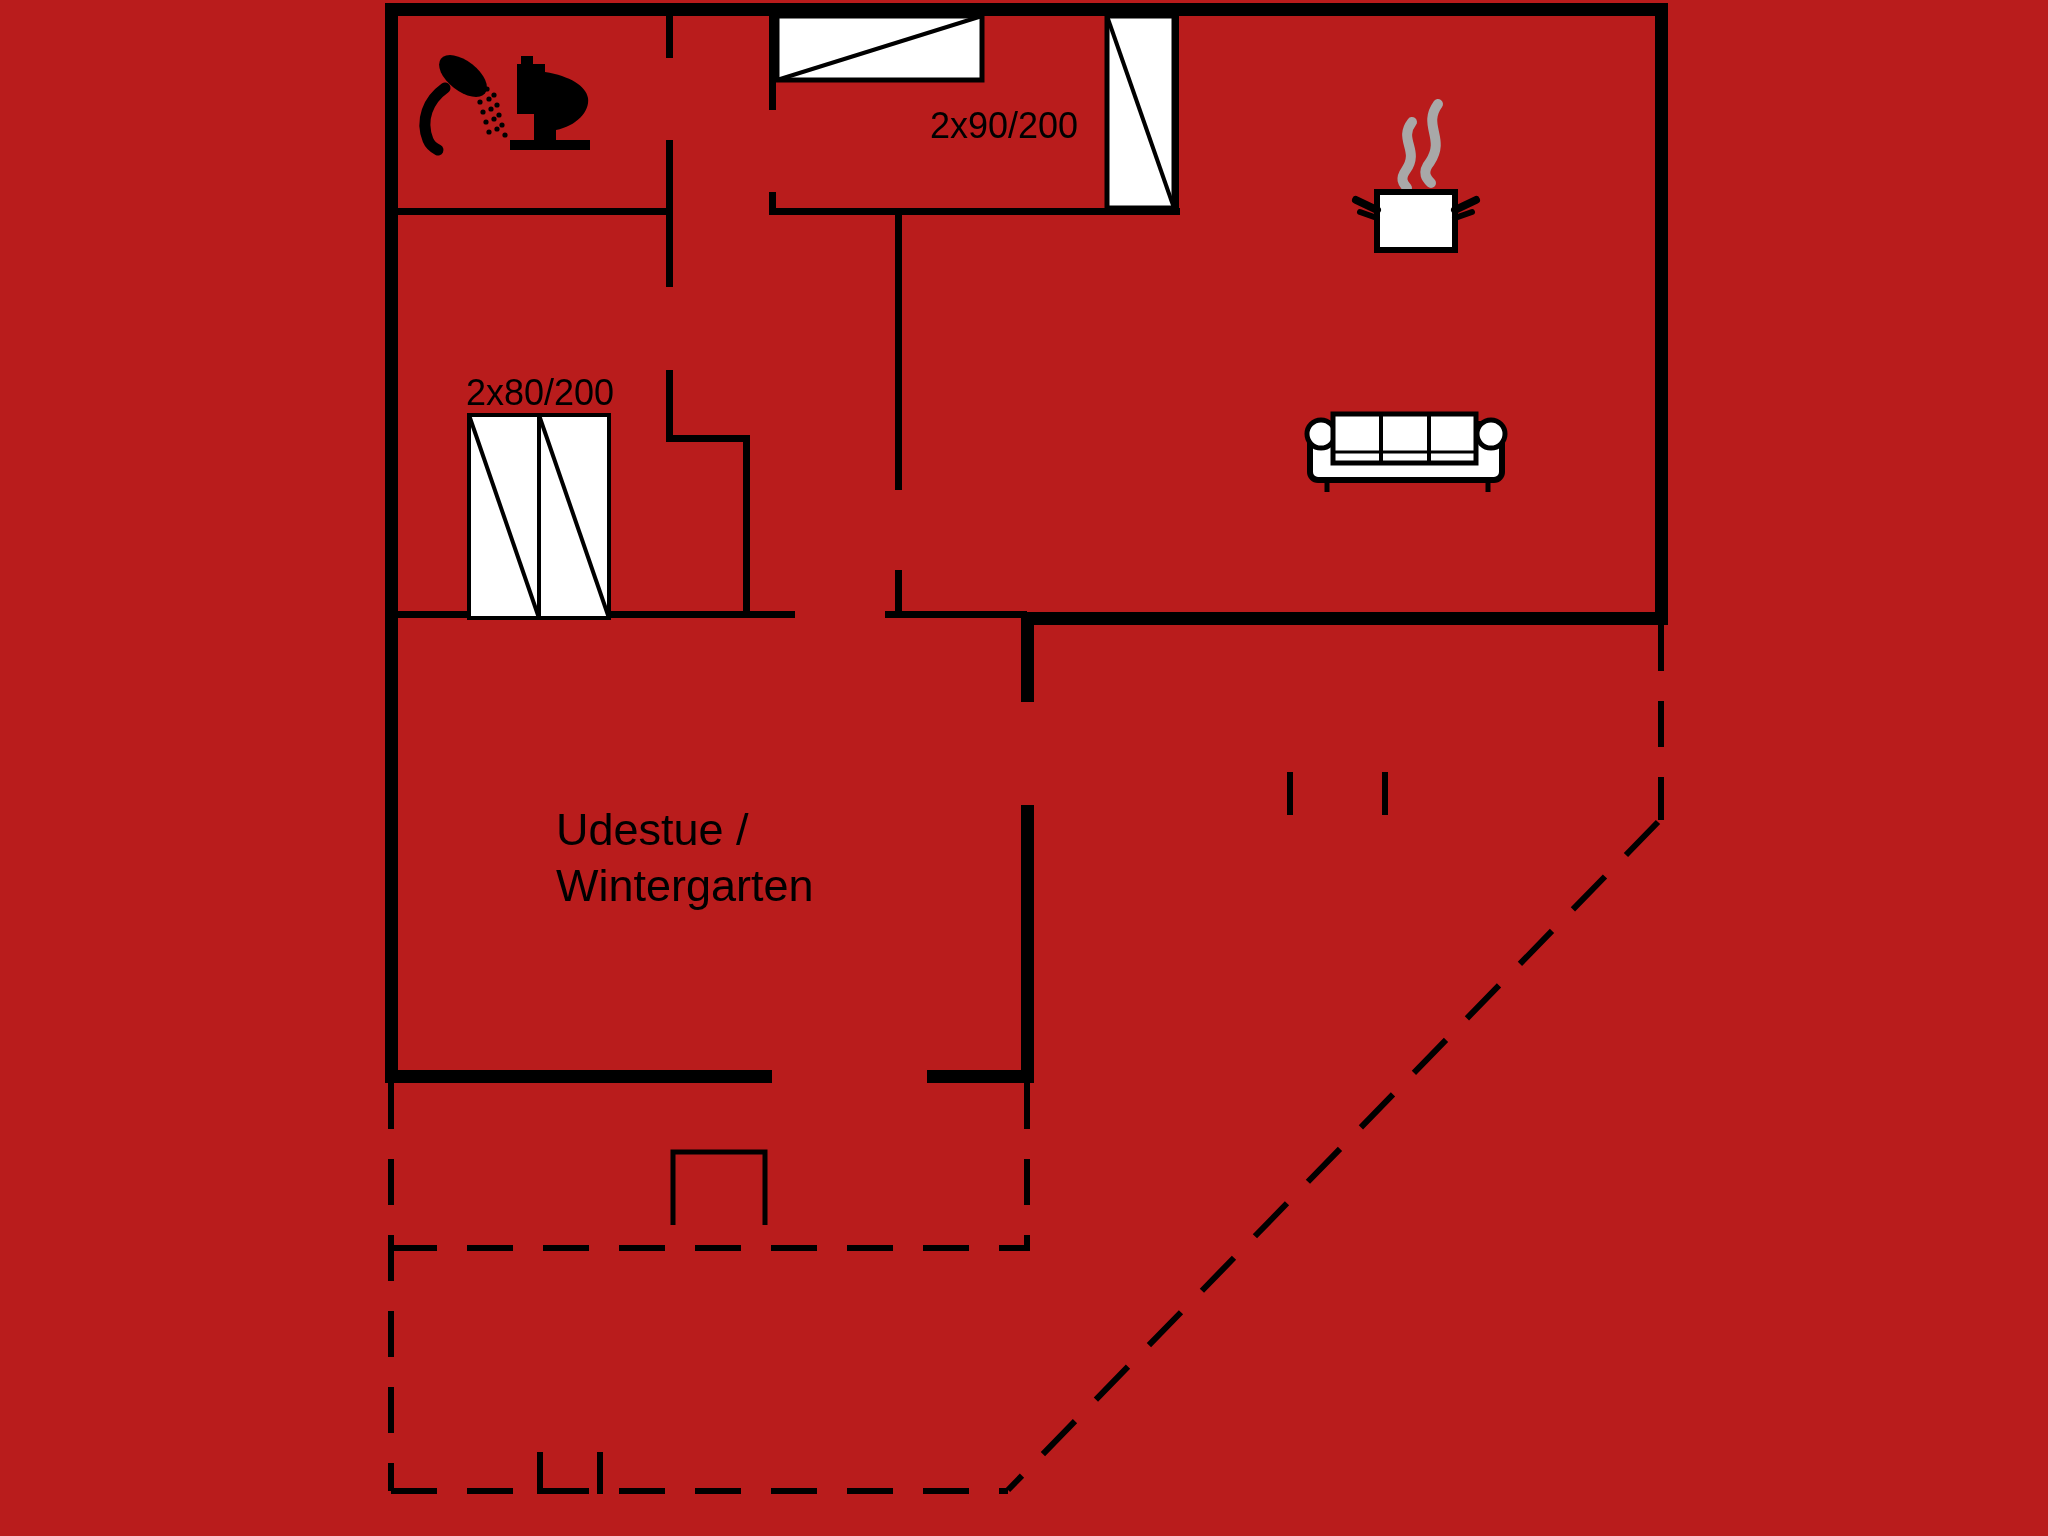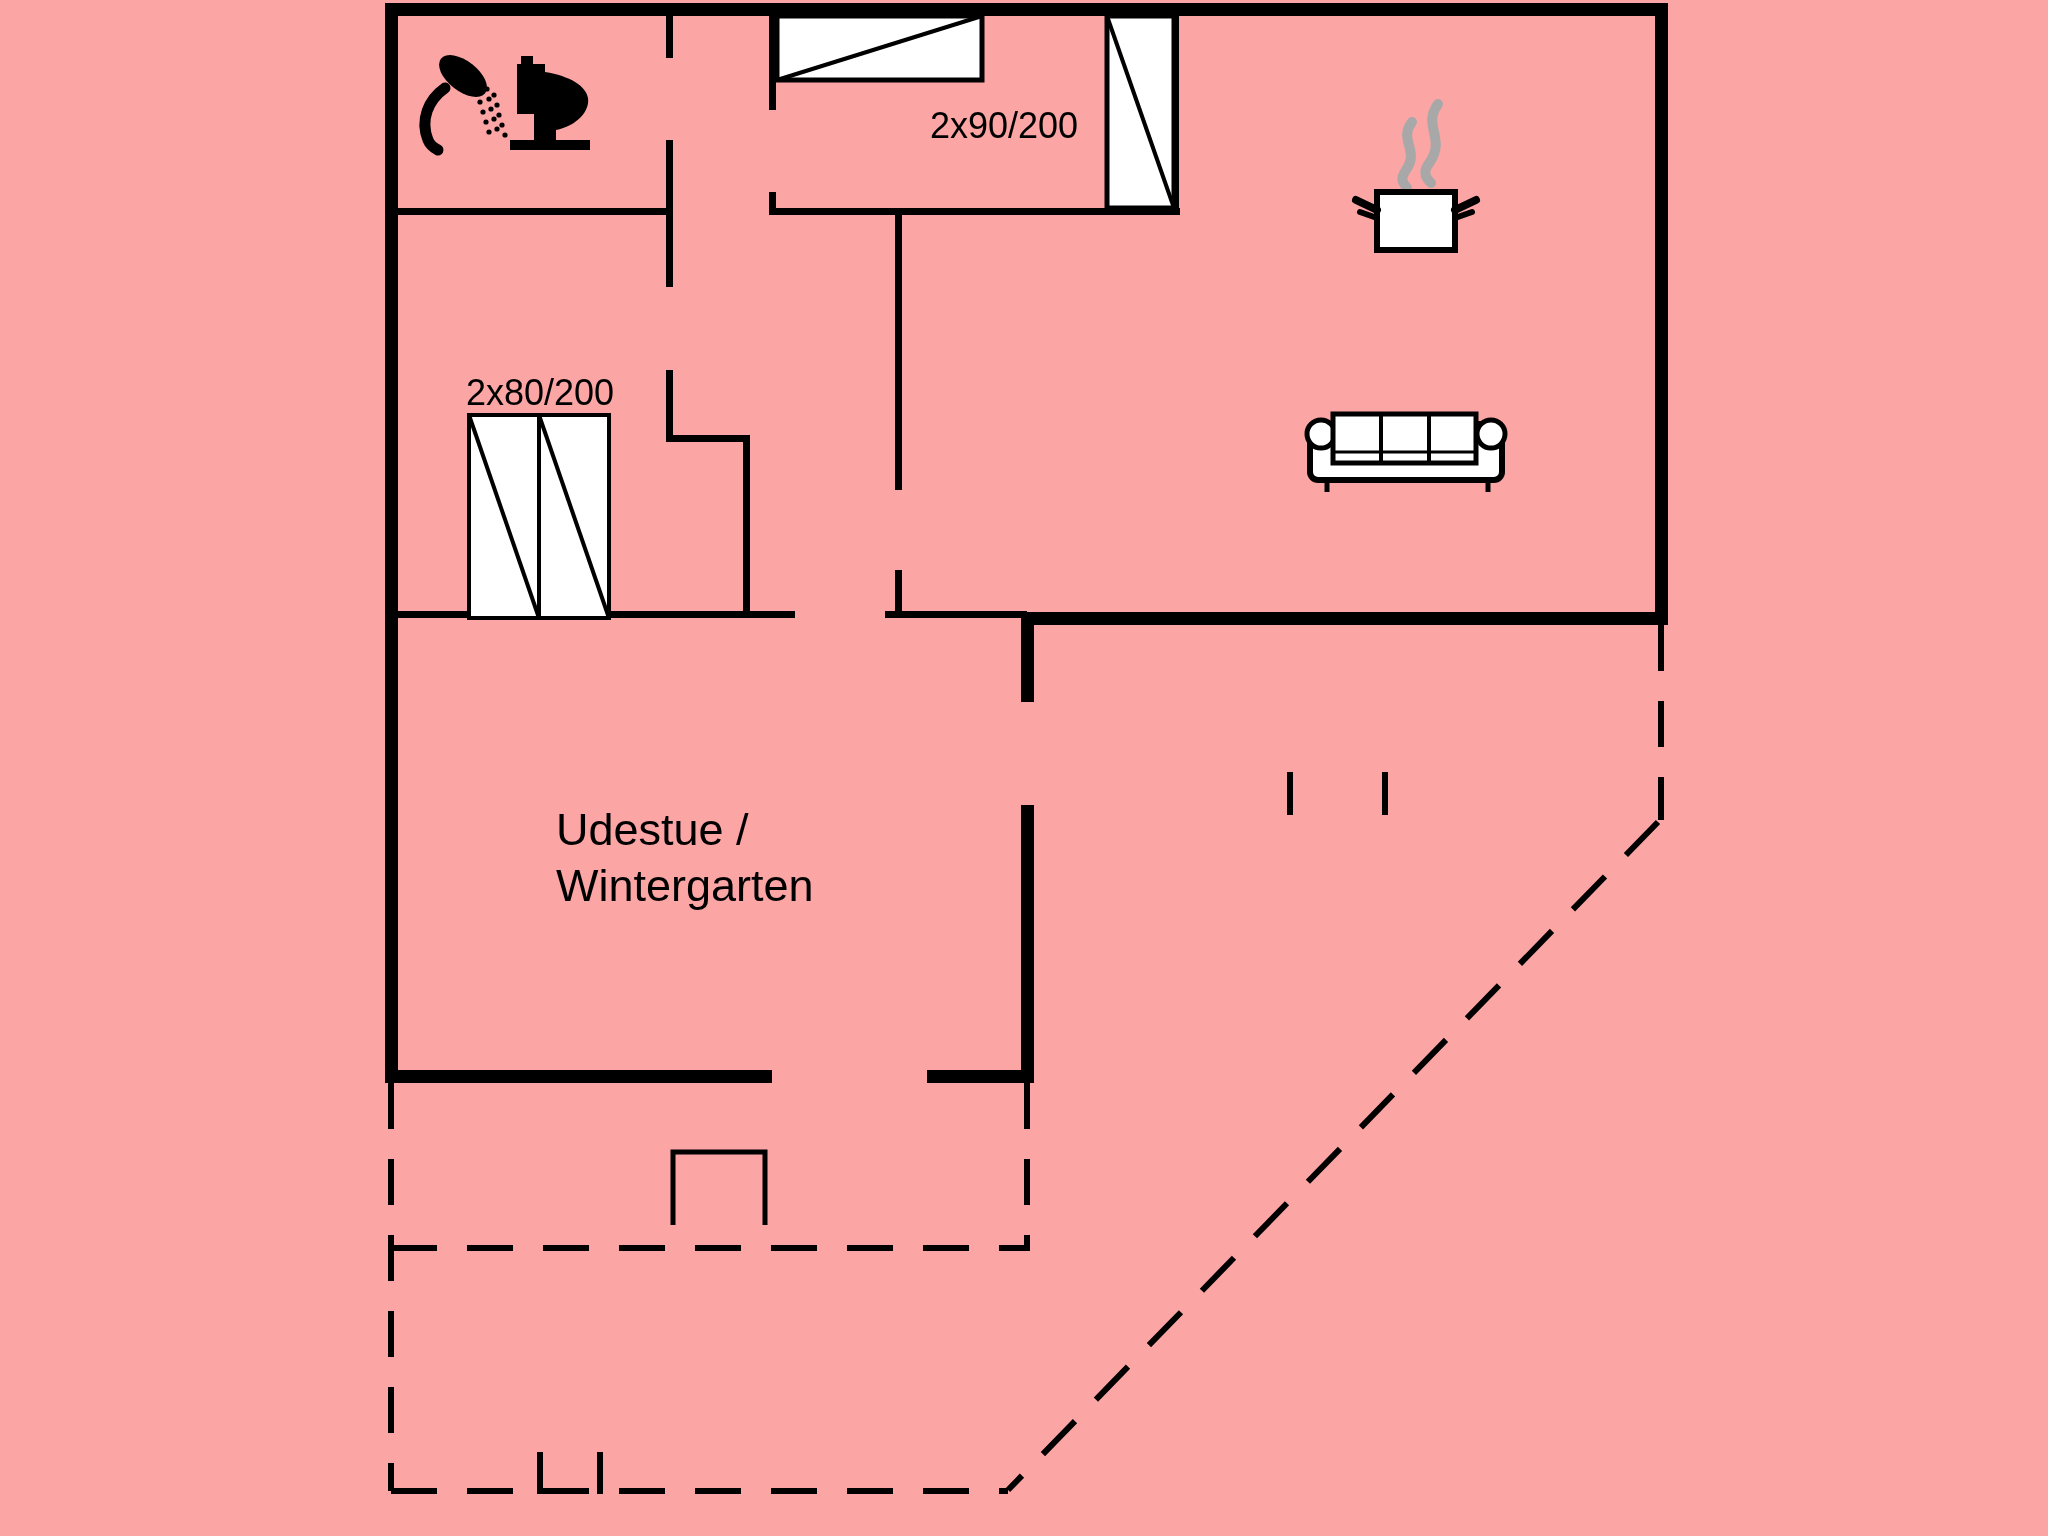--- a/index.html
+++ b/index.html
@@ -4,21 +4,21 @@
 <style>
   html, body {
     margin: 0;
     padding: 0;
     background: #ffffff;
   }
   .canvas {
     position: relative;
     width: 2048px;
     height: 1536px;
-    background: #fca5a5;
+    background: #b91c1c;
     overflow: hidden;
     font-family: "Liberation Sans", sans-serif;
   }
   svg { display: block; }
   .wall { fill: #000000; }
   .thinline { stroke: #000000; fill: none; }
   .dash { stroke: #000000; stroke-width: 6; fill: none; stroke-dasharray: 46 30; }
   .furn { stroke: #000000; fill: #ffffff; }
   .dimlabel { font-size: 36px; fill: #000000; }
   .roomlabel { font-size: 45px; fill: #000000; }

